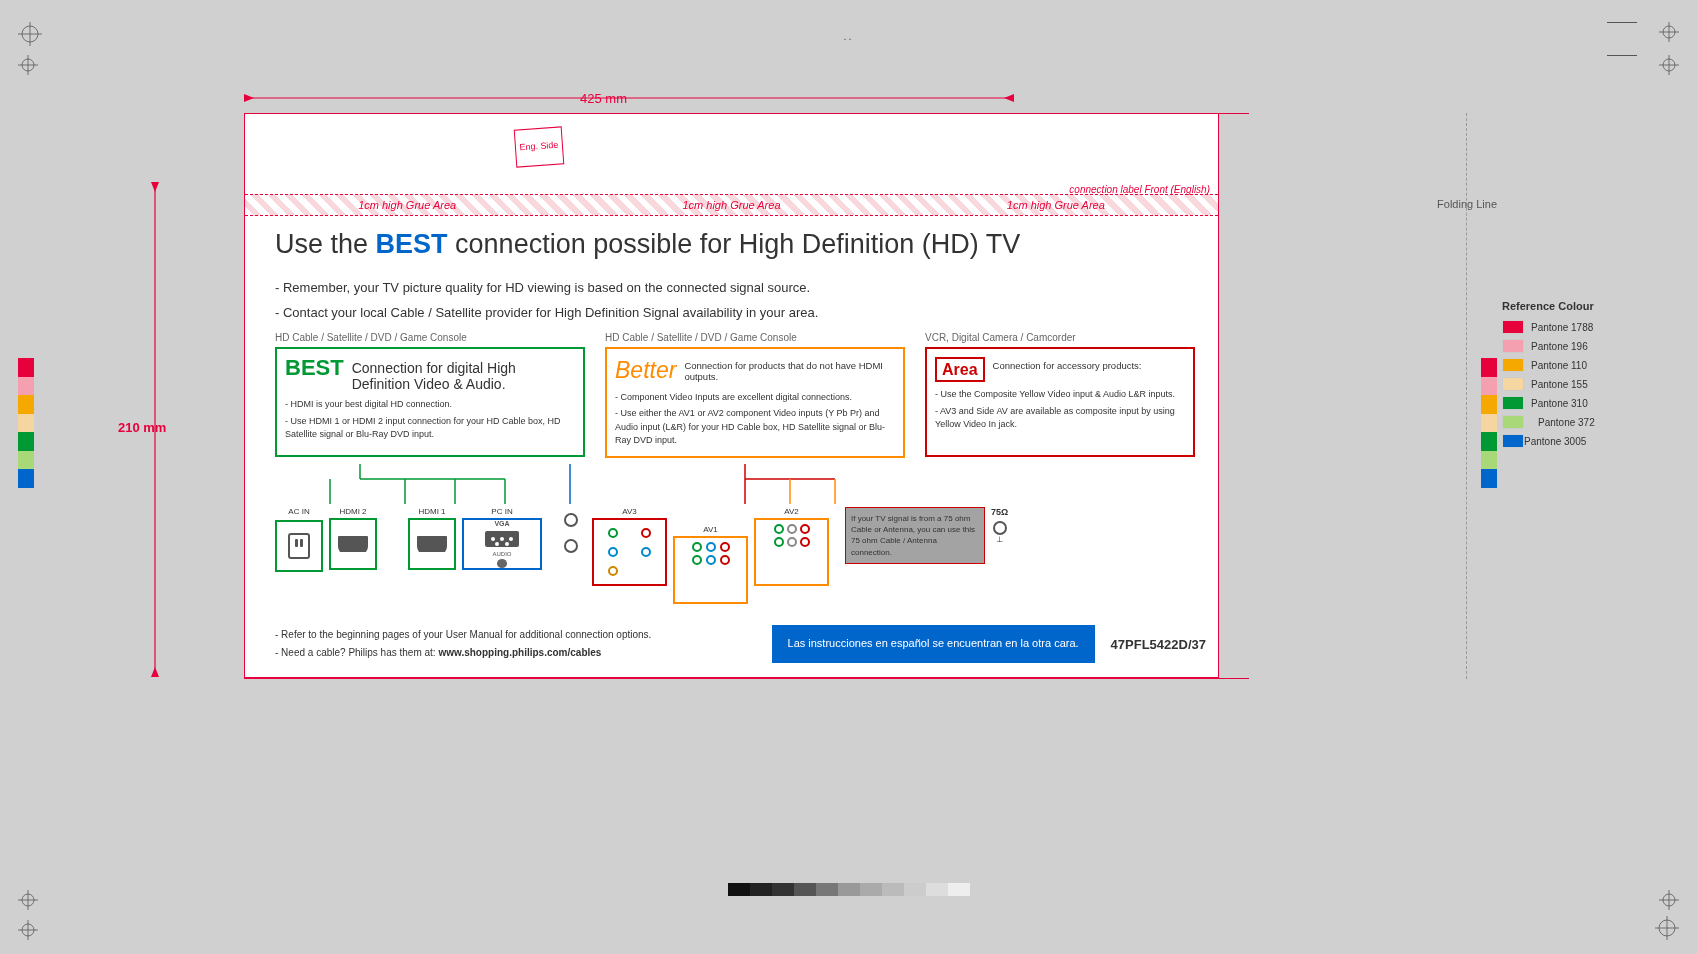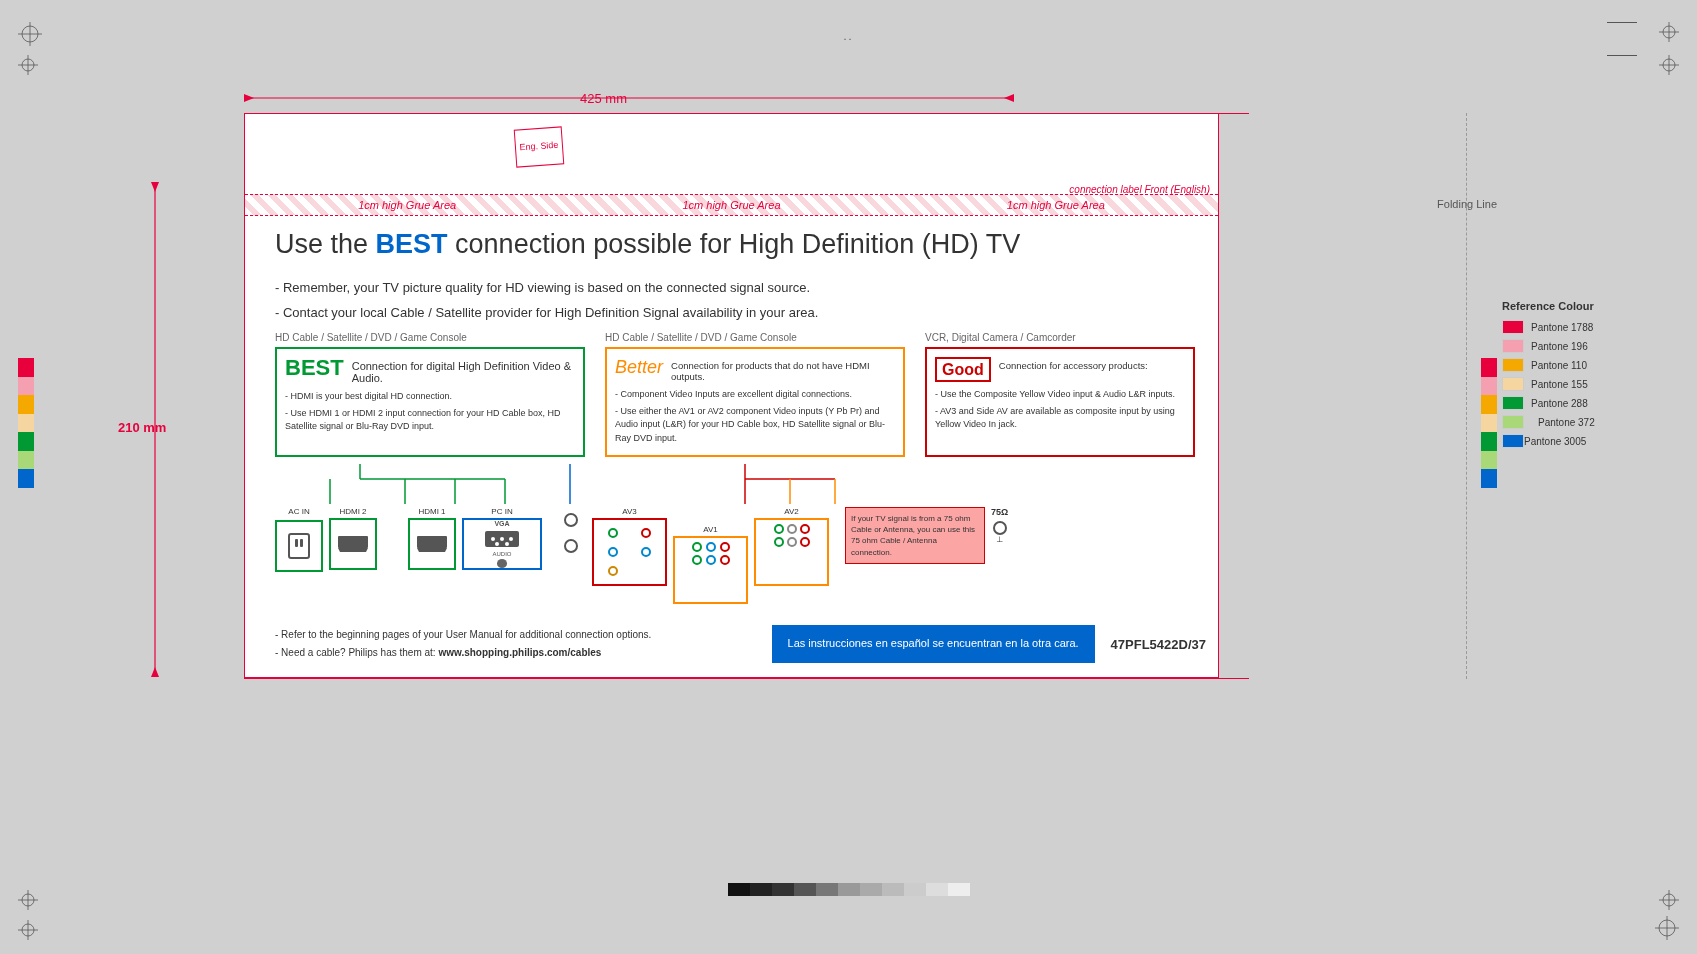--- a/index.html
+++ b/index.html
@@ -117,48 +117,48 @@
     <div style="position:absolute;top:162px;left:30px;right:30px;font-size:13px;color:#333;line-height:1.9;">
       <div>- Remember, your TV picture quality for HD viewing is based on the connected signal source.</div>
       <div>- Contact your local Cable / Satellite provider for High Definition Signal availability in your area.</div>
     </div>
 
     <div style="position:absolute;top:218px;left:30px;width:310px;">
       <div style="font-size:10px;color:#666;margin-bottom:4px;">HD Cable / Satellite / DVD / Game Console</div>
       <div style="border:2px solid #009933;padding:8px;min-height:110px;">
         <div style="display:flex;align-items:flex-start;gap:8px;margin-bottom:6px;">
           <span style="color:#009933;font-weight:bold;font-size:22px;line-height:1;">BEST</span>
-          <span style="font-size:11px;color:#333;margin-top:3px;">Connection for digital High Definition Video &amp; Audio.</span>
+          <span style="font-size:14px;color:#333;margin-top:3px;">Connection for digital High Definition Video &amp; Audio.</span>
         </div>
         <div style="font-size:9px;color:#333;line-height:1.5;">
           <div>- HDMI is your best digital HD connection.</div>
           <div style="margin-top:3px;">- Use HDMI 1 or HDMI 2 input connection for your HD Cable box, HD Satellite signal or Blu-Ray DVD input.</div>
         </div>
       </div>
     </div>
 
     <div style="position:absolute;top:218px;left:360px;width:300px;">
       <div style="font-size:10px;color:#666;margin-bottom:4px;">HD Cable / Satellite / DVD / Game Console</div>
       <div style="border:2px solid #FF8C00;padding:8px;min-height:110px;">
         <div style="display:flex;align-items:flex-start;gap:8px;margin-bottom:6px;">
-          <span style="color:#FF8C00;font-size:18px;font-style:italic;line-height:1.2;">Better</span>
+          <span style="color:#FF8C00;font-size:23px;font-style:italic;line-height:1.2;">Better</span>
           <span style="font-size:9.5px;color:#333;margin-top:3px;">Connection for products that do not have HDMI outputs.</span>
         </div>
         <div style="font-size:9px;color:#333;line-height:1.5;">
           <div>- Component Video Inputs are excellent digital connections.</div>
           <div style="margin-top:3px;">- Use either the AV1 or AV2 component Video inputs (Y Pb Pr) and Audio input (L&amp;R) for your HD Cable box, HD Satellite signal or Blu-Ray DVD input.</div>
         </div>
       </div>
     </div>
 
     <div style="position:absolute;top:218px;left:680px;width:270px;">
       <div style="font-size:10px;color:#666;margin-bottom:4px;">VCR, Digital Camera / Camcorder</div>
       <div style="border:2px solid #cc0000;padding:8px;min-height:110px;">
         <div style="display:flex;align-items:flex-start;gap:8px;margin-bottom:6px;">
-          <span style="color:#cc0000;font-weight:bold;font-size:16px;border:2px solid #cc0000;padding:1px 5px;line-height:1.2;">Good</span>
+          <span style="color:#cc0000;font-weight:bold;font-size:16px;border:2px solid #cc0000;padding:1px 5px;line-height:1.2;">Area</span>
           <span style="font-size:9.5px;color:#333;margin-top:3px;">Connection for accessory products:</span>
         </div>
         <div style="font-size:9px;color:#333;line-height:1.5;">
           <div>- Use the Composite Yellow Video input &amp; Audio L&amp;R inputs.</div>
           <div style="margin-top:3px;">- AV3 and Side AV are available as composite input by using Yellow Video In jack.</div>
         </div>
       </div>
     </div>
 
     <svg style="position:absolute;top:345px;left:30px;width:730px;height:50px;">
@@ -283,21 +283,21 @@
             <div style="width:10px;height:10px;border-radius:50%;background:white;border:2px solid #cc0000;"></div>
           </div>
           <div style="display:flex;gap:3px;align-items:center;justify-content:center;">
             <div style="width:10px;height:10px;border-radius:50%;background:white;border:2px solid #009933;"></div>
             <div style="width:10px;height:10px;border-radius:50%;background:white;border:2px solid #888;"></div>
             <div style="width:10px;height:10px;border-radius:50%;background:white;border:2px solid #cc0000;"></div>
           </div>
         </div>
       </div>
 
-      <div style="margin-left:10px;border:1px solid #cc0000;padding:5px;width:140px;font-size:8px;color:#333;line-height:1.4;background:#fca5a5;">If your TV signal is from a 75 ohm Cable or Antenna, you can use this 75 ohm Cable / Antenna connection.</div>
+      <div style="margin-left:10px;border:1px solid #cc0000;padding:5px;width:140px;font-size:8px;color:#333;line-height:1.4;background:#a3a3a3;">If your TV signal is from a 75 ohm Cable or Antenna, you can use this 75 ohm Cable / Antenna connection.</div>
 
       <div style="display:flex;flex-direction:column;align-items:center;font-size:9px;color:#333;">
         <div style="font-size:9px;font-weight:bold;">75Ω</div>
         <div style="width:14px;height:14px;border-radius:50%;border:2px solid #555;margin-top:4px;"></div>
         <div style="font-size:8px;">⊥</div>
       </div>
     </div>
 
     <div style="position:absolute;bottom:14px;left:30px;right:12px;display:flex;align-items:center;gap:16px;">
       <div style="flex:1;font-size:10px;color:#333;line-height:1.8;">
@@ -337,21 +337,21 @@
       <div style="display:flex;align-items:center;gap:7px;">
         <div style="width:22px;height:14px;background:#f5a800;border:1px solid #ccc;"></div>
         <span style="font-size:10px;color:#333;">Pantone 110</span>
       </div>
       <div style="display:flex;align-items:center;gap:7px;">
         <div style="width:22px;height:14px;background:#f5d6a0;border:1px solid #ccc;"></div>
         <span style="font-size:10px;color:#333;">Pantone 155</span>
       </div>
       <div style="display:flex;align-items:center;gap:7px;">
         <div style="width:22px;height:14px;background:#009933;border:1px solid #ccc;"></div>
-        <span style="font-size:10px;color:#333;">Pantone 288</span>
+        <span style="font-size:10px;color:#333;">Pantone 310</span>
       </div>
       <div style="display:flex;align-items:center;gap:14px;">
         <div style="width:22px;height:14px;background:#a8d878;border:1px solid #ccc;"></div>
         <span style="font-size:10px;color:#333;">Pantone 372</span>
       </div>
       <div style="display:flex;align-items:center;">
         <div style="width:22px;height:14px;background:#0066cc;border:1px solid #ccc;"></div>
         <span style="font-size:10px;color:#333;">Pantone 3005</span>
       </div>
     </div>

